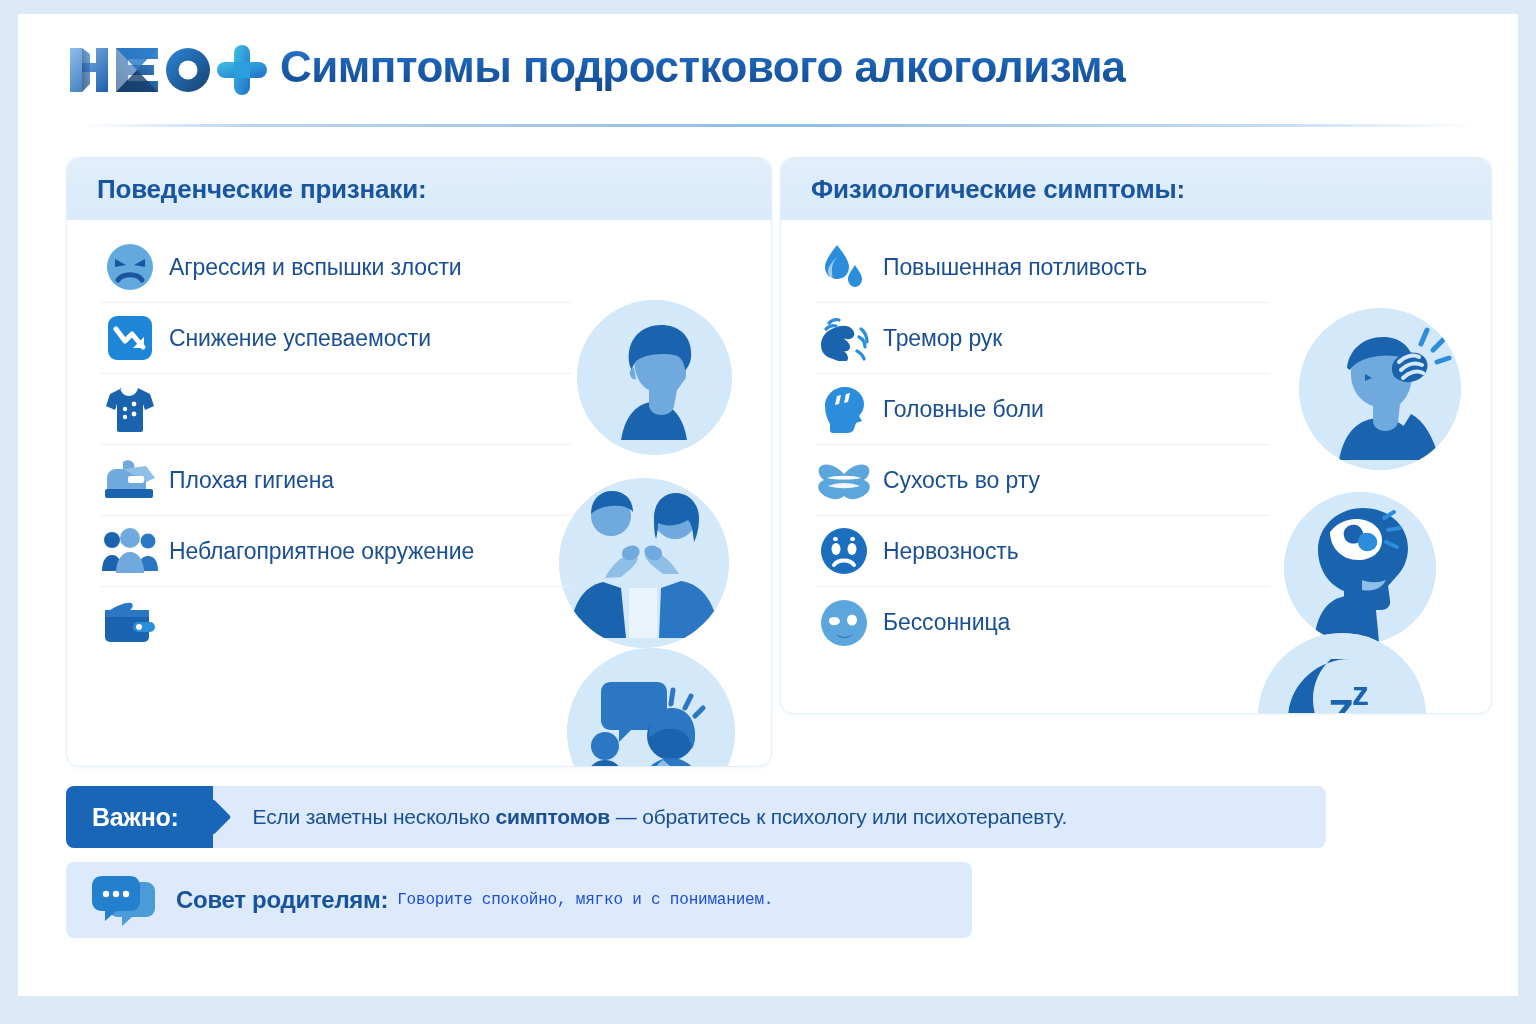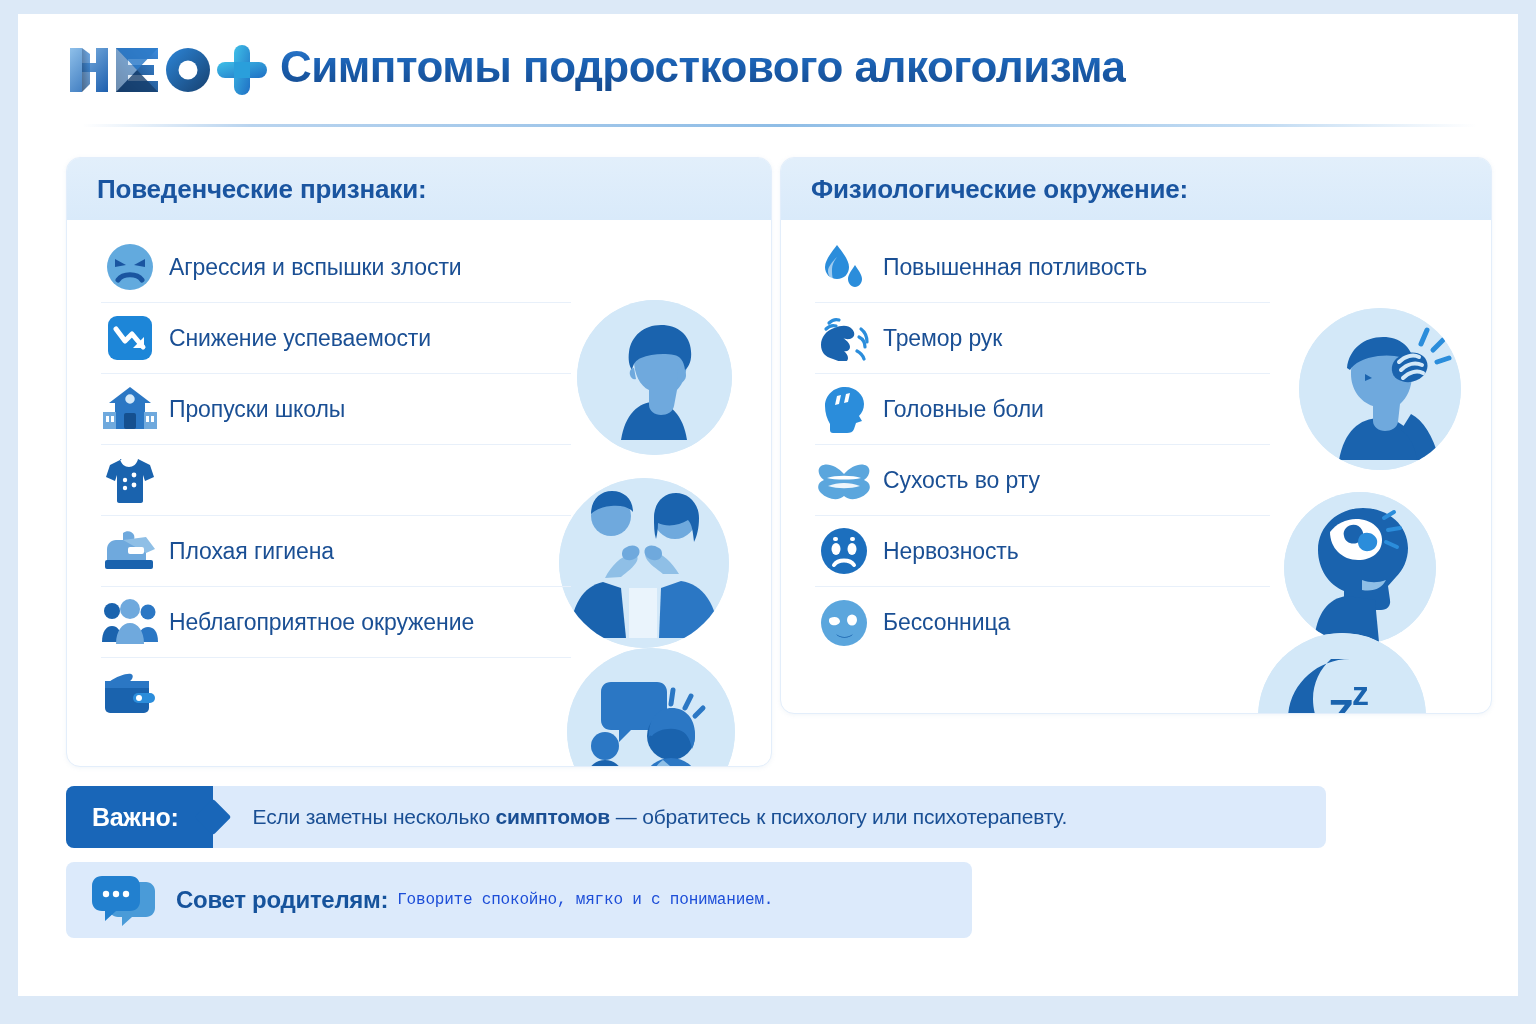--- a/index.html
+++ b/index.html
@@ -373,37 +373,20 @@
           <span class="sym-icon">
             <svg width="50" height="50" viewBox="0 0 50 50">
               <rect x="3" y="3" width="44" height="44" rx="9" fill="#1d86d8"></rect>
               <path d="M11 16l9 12 7-7 11 13" stroke="#ffffff" stroke-width="5" fill="none" stroke-linecap="round" stroke-linejoin="round"></path>
               <path d="M39 24v11H28z" fill="#ffffff"></path>
             </svg>
           </span>
           <span class="sym-label">Снижение успеваемости</span>
         </li>
 
-        <li class="sym-item">
-          <span class="sym-icon">
-            <svg width="54" height="50" viewBox="0 0 54 50">
-              <path d="M27 3L48 19H6z" fill="#2b77c4"></path>
-              <rect x="12" y="19" width="30" height="26" fill="#2b77c4"></rect>
-              <circle cx="27" cy="15" r="6" fill="#d3e8f8" stroke="#2b77c4" stroke-width="2.5"></circle>
-              <rect x="21" y="29" width="12" height="16" rx="2" fill="#15508f"></rect>
-              <rect x="0" y="28" width="13" height="17" fill="#6fa9dd"></rect>
-              <rect x="41" y="28" width="13" height="17" fill="#6fa9dd"></rect>
-              <rect x="3" y="32" width="3" height="6" fill="#ffffff"></rect>
-              <rect x="8" y="32" width="3" height="6" fill="#ffffff"></rect>
-              <rect x="43" y="32" width="3" height="6" fill="#ffffff"></rect>
-              <rect x="48" y="32" width="3" height="6" fill="#ffffff"></rect>
-            </svg>
-          </span>
-          <span class="sym-label">Пропуски школы</span>
-        </li>
 
         <li class="sym-item">
           <span class="sym-icon">
             <svg width="52" height="50" viewBox="0 0 52 50">
               <path d="M18 4L6 10 2 22l9 4 2-6v26c0 1 1 2 2 2h22c1 0 2-1 2-2V20l2 6 9-4-4-12-12-6c-1 5-5 8-9 8s-8-3-9-8z" fill="#1a63ae"></path>
               <circle cx="30" cy="20" r="2.4" fill="#ffffff"></circle>
               <circle cx="30" cy="30" r="2.4" fill="#ffffff"></circle>
               <circle cx="21" cy="25" r="2.2" fill="#ffffff"></circle>
               <circle cx="21" cy="33" r="2.2" fill="#ffffff"></circle>
             </svg>
@@ -447,21 +430,21 @@
               <circle cx="36" cy="26" r="3" fill="#ffffff"></circle>
             </svg>
           </span>
         </li>
       </ul>
     </div>
   </section>
 
   <section class="panel" id="panel-physio">
     <div class="panel-header">
-      <span class="panel-header-title">Физиологические окружение:</span>
+      <span class="panel-header-title">Физиологические симптомы:</span>
     </div>
 
     <div class="panel-body">
 
       <div class="illus" id="illus-headache">
         <svg width="162" height="162" viewBox="0 0 162 162">
           <circle cx="81" cy="81" r="81" fill="#d3e8f8"></circle>
           <path d="M40 152c5-28 20-42 41-42s36 14 41 42z" fill="#1a63ae"></path>
           <path d="M52 66c0-20 14-34 31-34s30 14 30 34c0 14-5 24-12 30l-2 18c-1 6-7 9-13 9s-12-4-12-10V98c-13-4-22-17-22-32z" fill="#6fa9dd"></path>
           <path d="M48 60c2-19 17-31 36-31 17 0 29 10 31 26-8-6-22-9-36-7-14 2-24 7-28 14z" fill="#1a63ae"></path>

